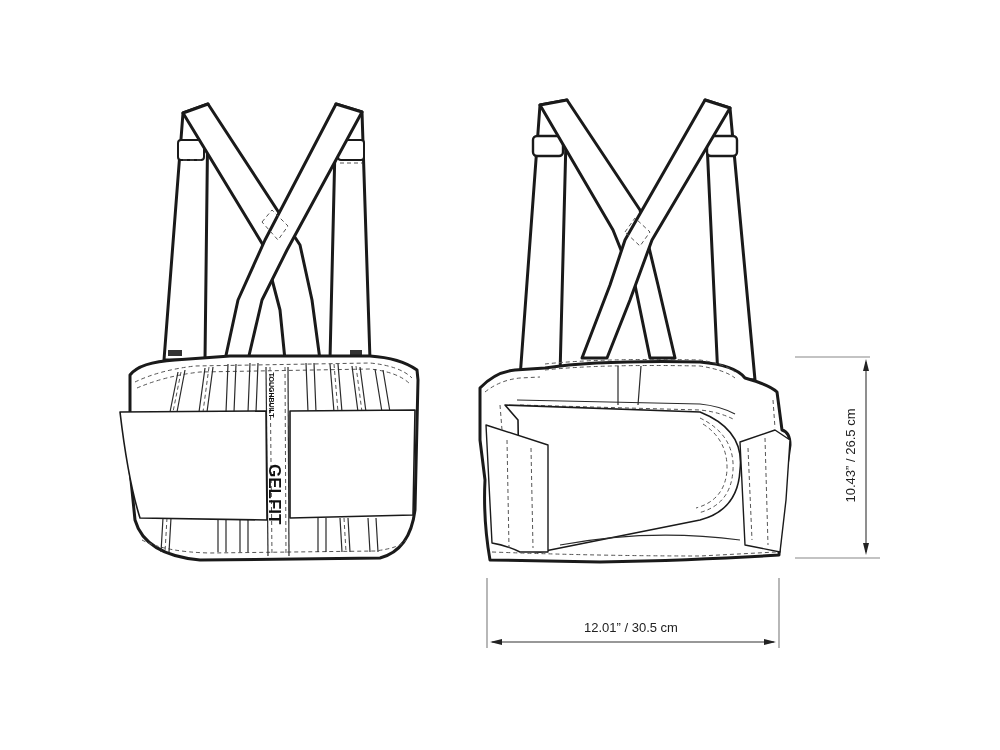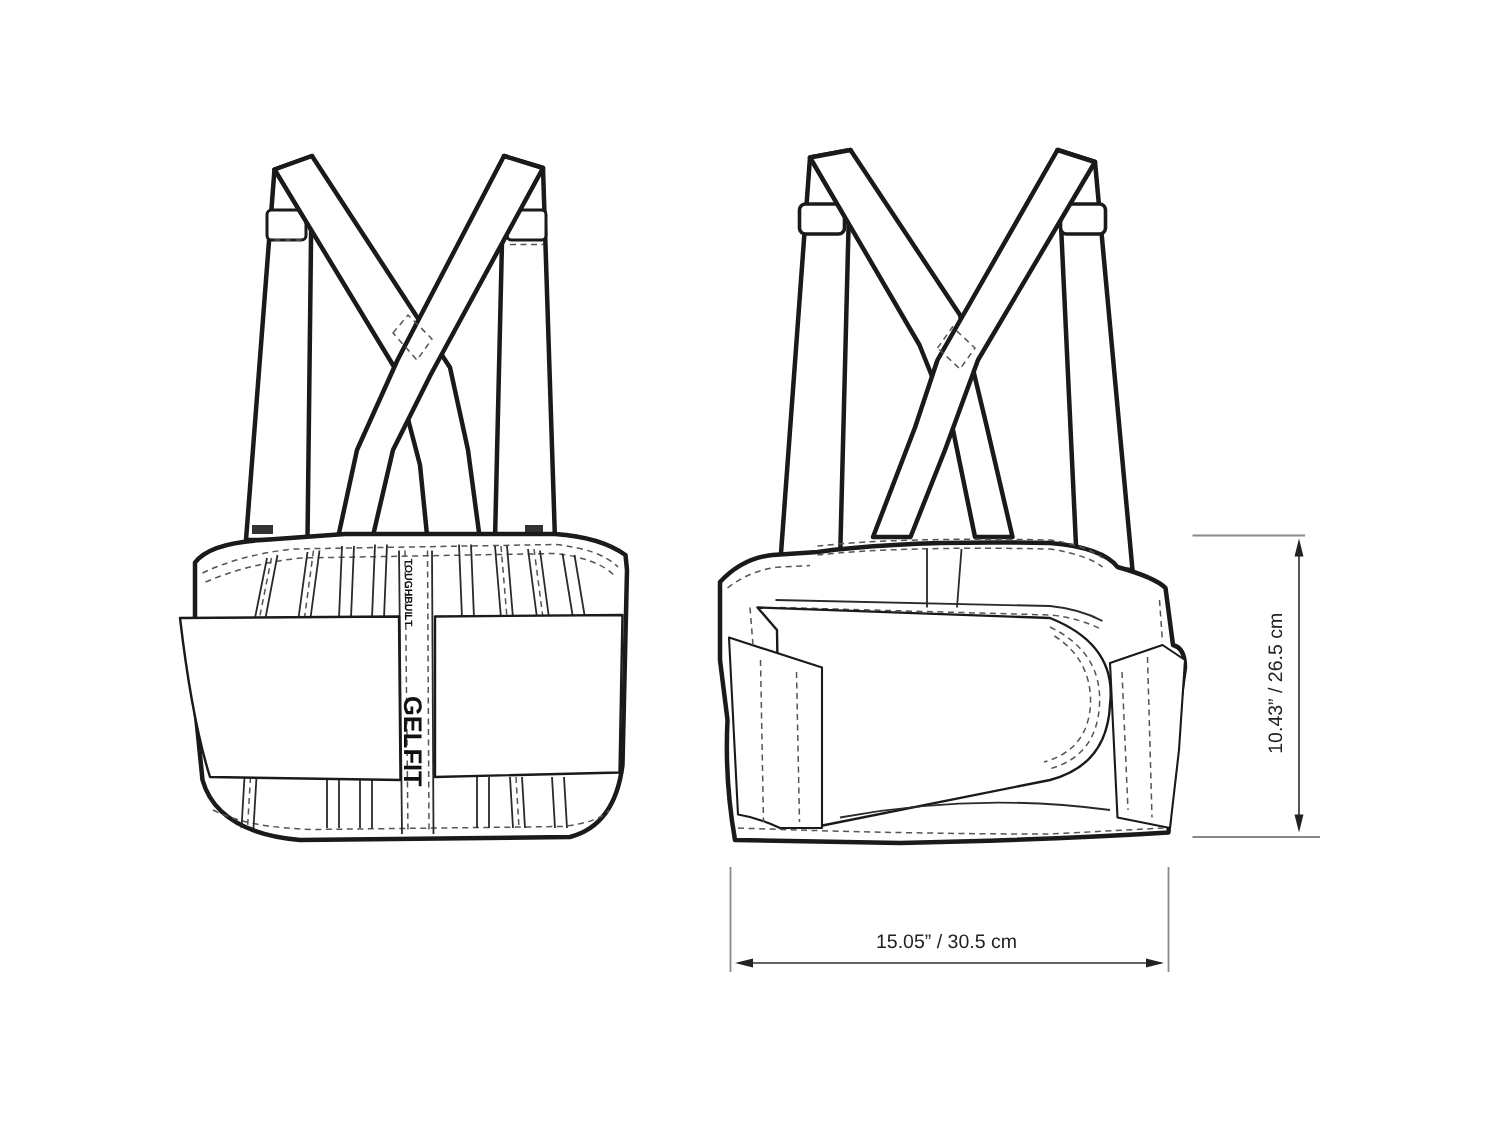--- a/index.html
+++ b/index.html
@@ -137,14 +137,14 @@
     <line class="gray" x1="795" y1="558" x2="880" y2="558"></line>
     <line class="dim" x1="866" y1="362" x2="866" y2="552"></line>
     <path d="M866,359 L863,371 L869,371 Z" fill="#222"></path>
     <path d="M866,555 L863,543 L869,543 Z" fill="#222"></path>
   </g>
 </svg>
 
 <div class="brand" style="left:246px; top:390px; width:50px; height:10px; font-size:7px; text-align:center; line-height:10px;">TOUGHBUILT</div>
 <div class="brand" style="left:244px; top:483px; width:60px; height:22px; font-size:17px; text-align:center; line-height:22px;">GELFIT</div>
 
-<div class="label" style="left:584px; top:620px;">15.05” / 30.5 cm</div>
+<div class="label" style="left:584px; top:620px;">12.01” / 30.5 cm</div>
 <div class="vlabel" style="left:790px; top:448px; width:120px; text-align:center;">10.43”  /  26.5 cm</div>
 
 </body></html>

